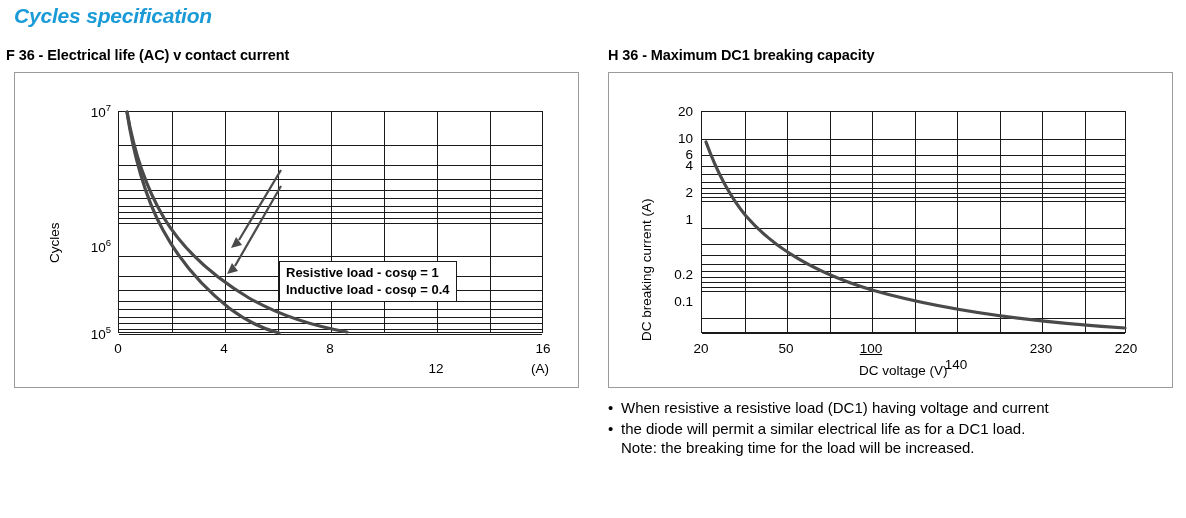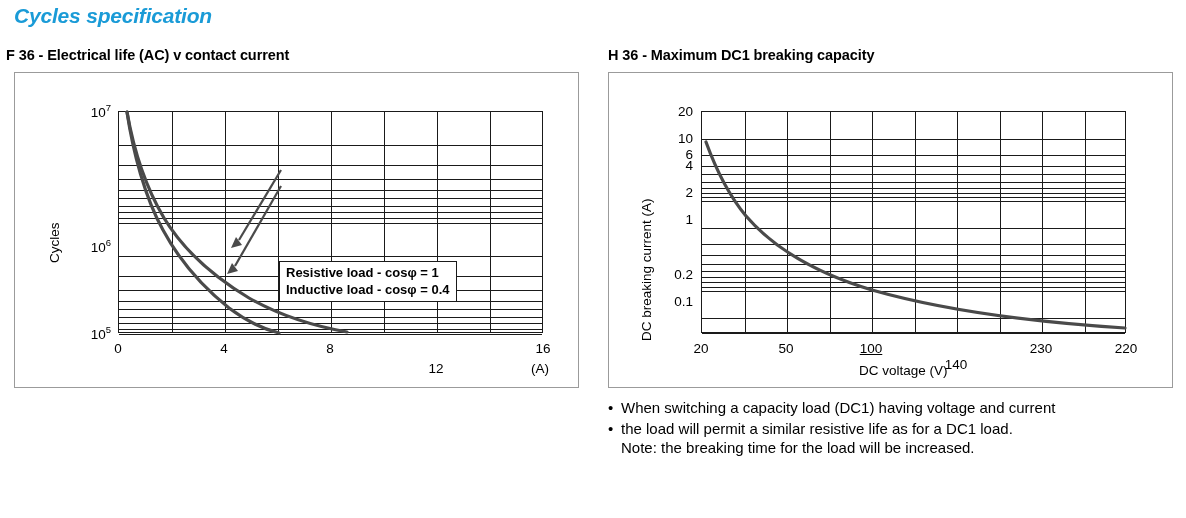--- a/index.html
+++ b/index.html
@@ -255,20 +255,20 @@
 
     <svg class="curve-svg" width="425" height="222" viewBox="0 0 425 222">
       <path d="M 4,30 C 12,52 24,80 44,104 C 70,134 110,160 170,178 C 240,198 330,210 423,216" fill="none" stroke="#4a4a4a" stroke-width="3.2" stroke-linecap="round"></path>
     </svg>
   </div>
 </div>
 
 <div class="notes">
   <div class="note-item">
     <span class="bullet">•</span>
-    <span class="note-sub">When switching a capacity load (DC1) having voltage and current</span>
+    <span class="note-sub">When resistive a resistive load (DC1) having voltage and current</span>
   </div>
   <div class="note-item">
     <span class="bullet">•</span>
-    <span class="note-sub">the load will permit a similar resistive life as for a DC1 load.</span>
+    <span class="note-sub">the diode will permit a similar electrical life as for a DC1 load.</span>
     <span class="note-sub">Note: the breaking time for the load will be increased.</span>
   </div>
 </div>
 
 </body></html>

